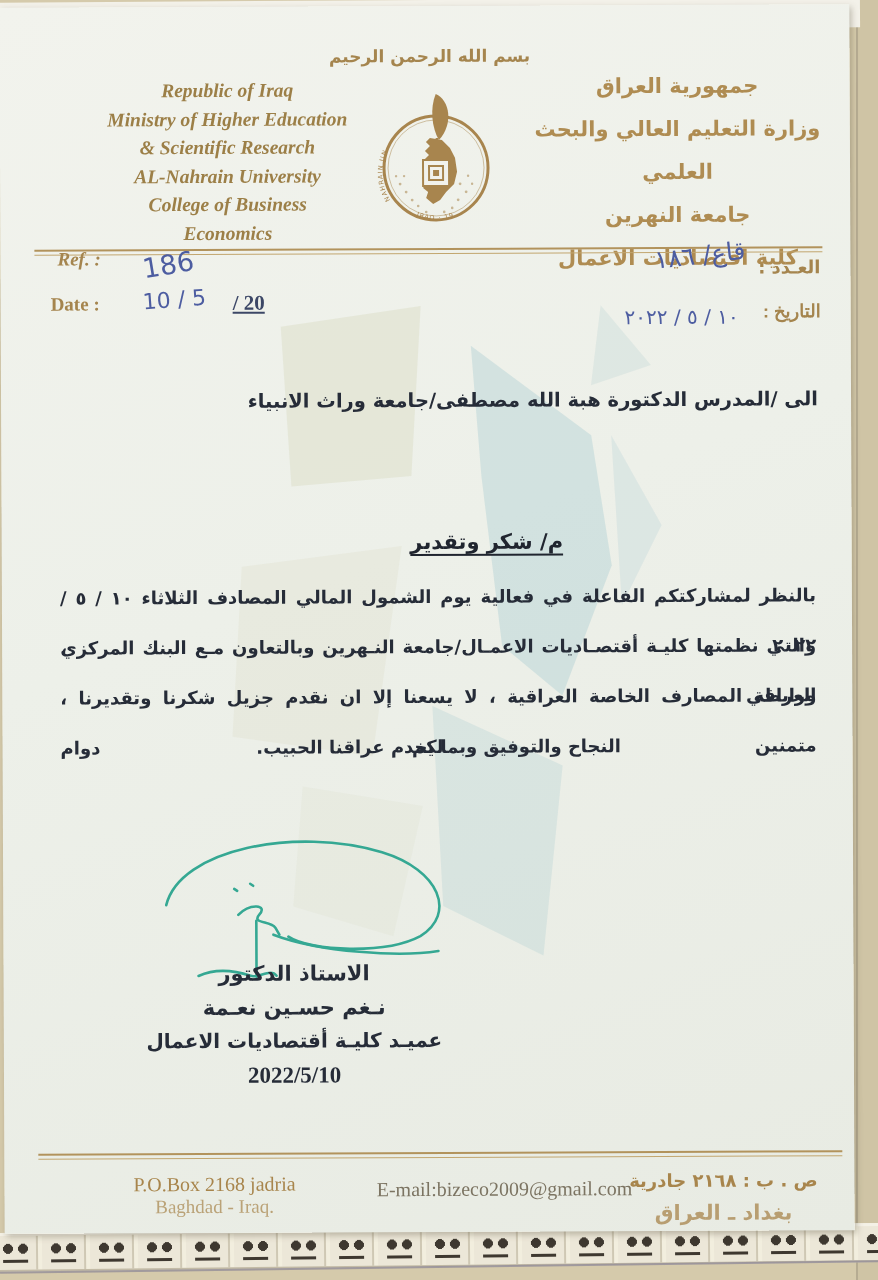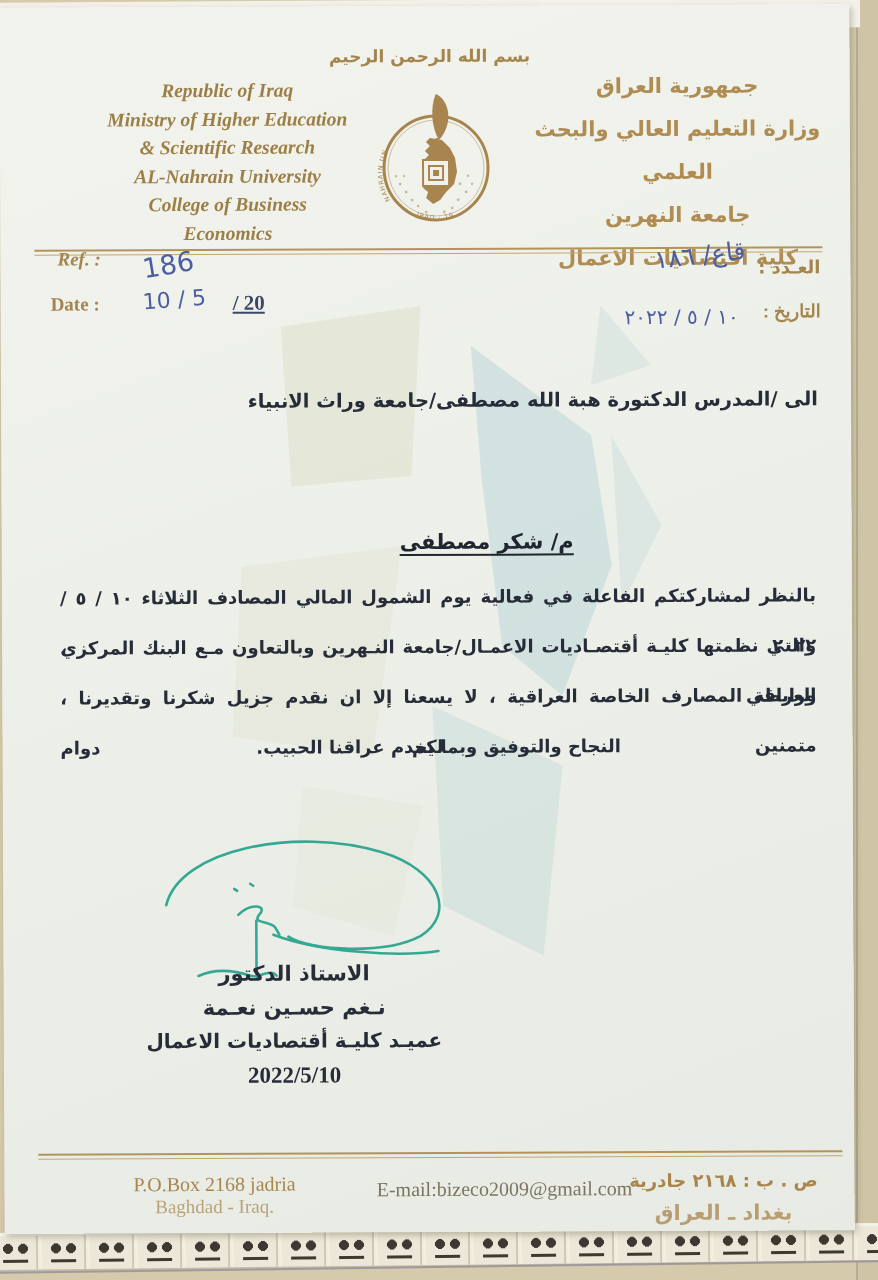--- a/index.html
+++ b/index.html
@@ -168,21 +168,21 @@
   <div class="abs" style="left:232px;top:284px;font-size:21px;font-weight:bold;color:#3c4766;font-family:'Liberation Serif',serif;text-decoration:underline;">/ 20</div>
 
   <div class="abs ref-label rtl" style="right:30px;top:252px;font-family:'DejaVu Sans',sans-serif;font-size:18px;margin-left:37px;">العـدد :</div>
   <div class="abs hand rtl" style="right:105px;top:236px;font-size:25px;transform:rotate(-6deg);">قاع/ ١٨٦</div>
   <div class="abs ref-label rtl" style="right:30px;top:288px;font-family:Liberation Sans, sans-serif;font-size:18px;margin-top:8px;">التاريخ :</div>
   <div class="abs hand rtl" style="right:112px;top:284px;font-size:20px;margin-top:16px;">١٠ / ٥ / ٢٠٢٢</div>
 
   <div class="abs addressee rtl">الى /المدرس الدكتورة هبة الله مصطفى/جامعة وراث الانبياء</div>
 
   <div class="abs subject rtl">
-    <span>م/ شكر مصطفى</span>
+    <span>م/ شكر وتقدير</span>
   </div>
 
   <div class="abs body-line rtl" style="top:566px;">بالنظر لمشاركتكم الفاعلة في فعالية يوم الشمول المالي المصادف الثلاثاء ١٠ / ٥ / ٢٠٢٢ ،</div>
   <div class="abs body-line rtl" style="top:616px;">والتي نظمتها كليـة أقتصـاديات الاعمـال/جامعة النـهرين وبالتعاون  مـع البنك المركزي العراقي</div>
   <div class="abs body-line rtl" style="top:666px;">ورابطة المصارف الخاصة العراقية ، لا يسعنا إلا ان نقدم جزيل شكرنا وتقديرنا ، متمنين لكم دوام</div>
   <div class="abs body-line rtl center" style="top:716px;">النجاح والتوفيق وبما يخدم عراقنا الحبيب.</div>
 
   <svg class="abs" style="left:135px;top:818px;width:335px;height:158px;" viewBox="0 0 335 158">
     <g fill="none" stroke="#35a893" stroke-width="2.6" stroke-linecap="round">
       <path d="M 28 80 C 42 24, 158 2, 244 28 C 302 46, 318 90, 282 112 C 248 130, 172 127, 150 112"></path>

